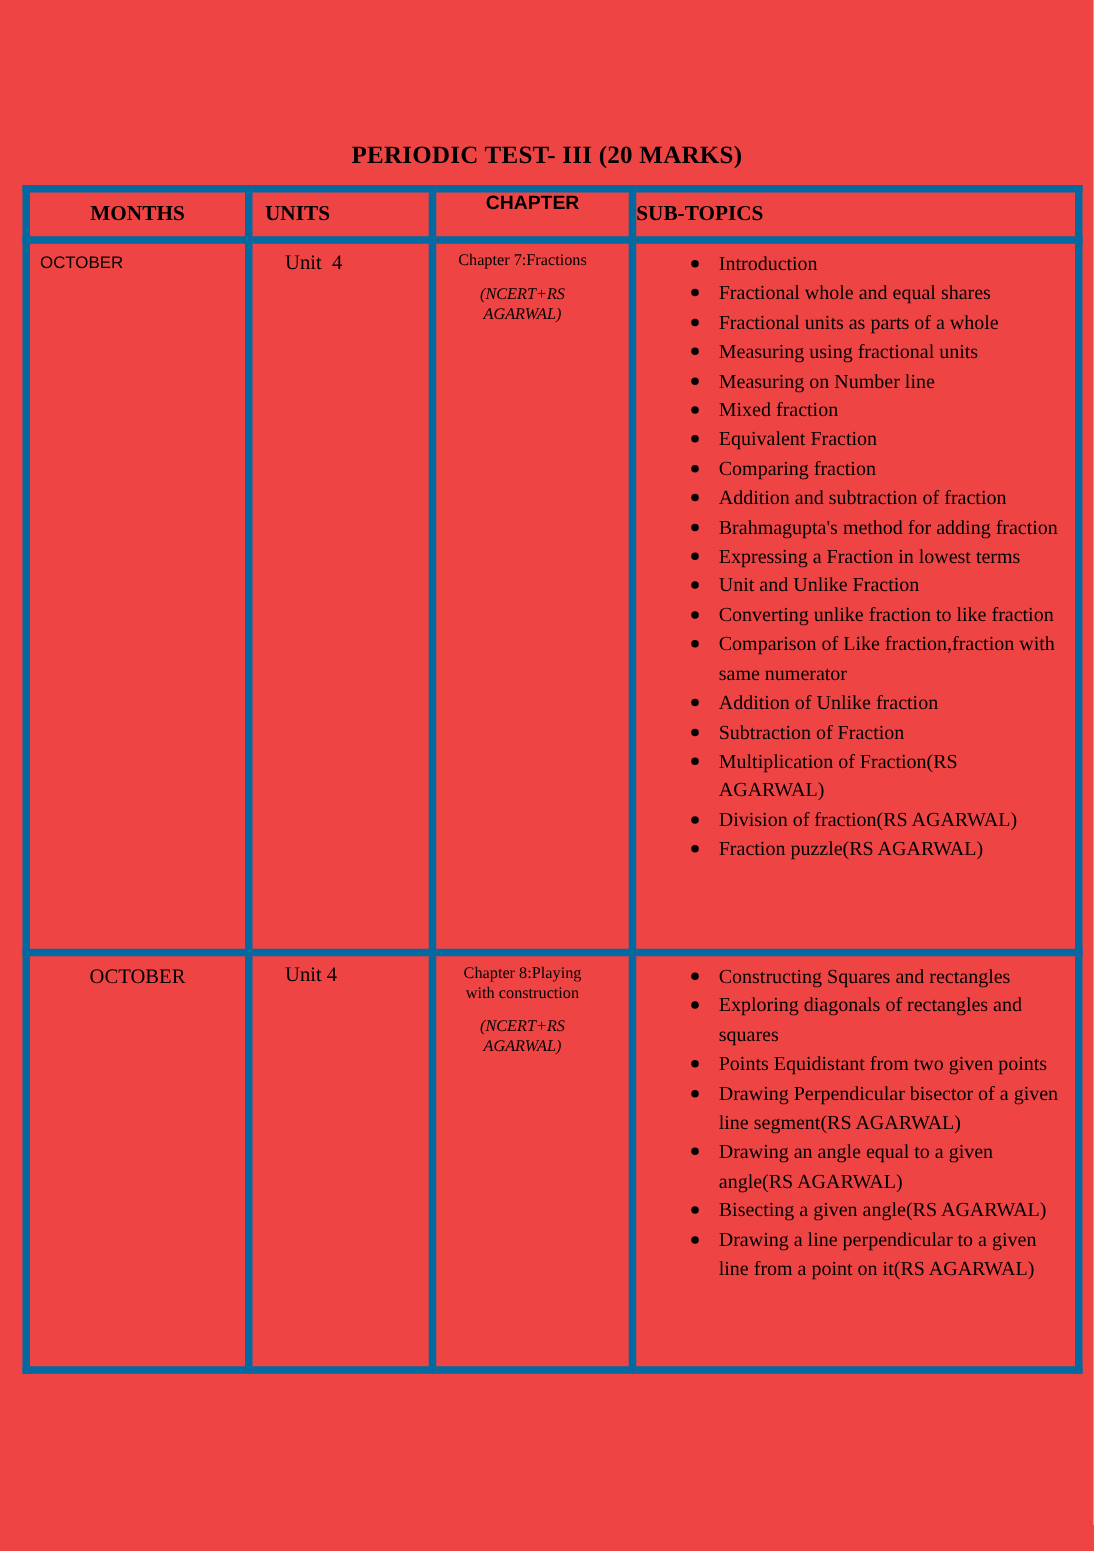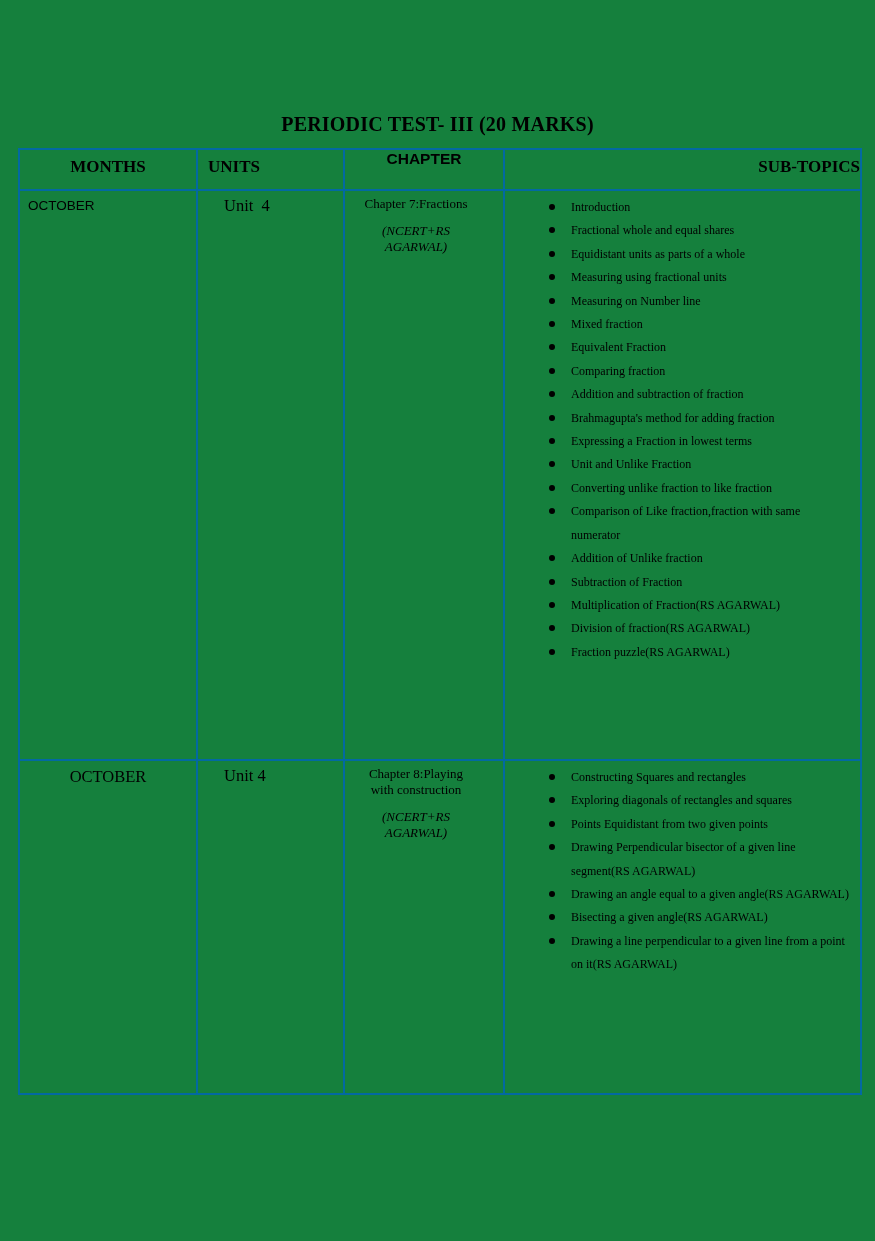--- a/index.html
+++ b/index.html
@@ -9,21 +9,21 @@
     width: 875px;
     height: 1241px;
     font-family: "Liberation Serif", serif;
     color: #000000;
     -webkit-font-smoothing: antialiased;
   }
   .page {
     position: relative;
     width: 875px;
     height: 1241px;
-    background: #15803d;
+    background: #ef4444;
     overflow: hidden;
   }
   .doc-title {
     margin-top: 113px;
     text-align: center;
     font-size: 20px;
     font-weight: bold;
     letter-spacing: 0.2px;
     line-height: 22px;
   }
@@ -32,42 +32,42 @@
     table-layout: fixed;
     width: 842px;
     margin: 13px 0 0 18px;
   }
   .schedule col.c-months   { width: 178px; }
   .schedule col.c-units    { width: 147px; }
   .schedule col.c-chapter  { width: 160px; }
   .schedule col.c-subtopics{ width: 357px; }
 
   .schedule th, .schedule td {
-    border: 2px solid #0369a1;
+    border: 6px solid #0369a1;
     vertical-align: top;
     padding: 0;
   }
   .schedule thead tr { height: 41px; }
   .schedule tr.row-1 { height: 570px; }
   .schedule tr.row-2 { height: 334px; }
 
   .schedule th {
     font-weight: bold;
     font-size: 17px;
     padding-top: 7px;
   }
   th.h-months    { text-align: center; }
   th.h-units     { text-align: left; padding-left: 10px; }
   th.h-chapter   {
     text-align: center;
     font-family: "Liberation Sans", sans-serif;
     font-size: 15.5px;
     padding-top: 0;
   }
-  th.h-subtopics { text-align: right; }
+  th.h-subtopics { text-align: left; }
 
   td.cell-month-1 {
     font-family: "Liberation Sans", sans-serif;
     font-size: 13.5px;
     text-align: left;
     padding: 7px 6px 0 8px;
   }
   td.cell-month-2 {
     font-size: 16.5px;
     text-align: center;
@@ -88,21 +88,21 @@
 
   td.cell-subtopics { padding: 5px 8px 0 8px; }
   ul.subtopics {
     list-style: none;
     margin: 0;
     padding: 0 0 0 36px;
   }
   ul.subtopics li {
     position: relative;
     padding-left: 22px;
-    font-size: 12px;
+    font-size: 16px;
     line-height: 23.4px;
   }
   ul.subtopics li::before {
     content: "";
     position: absolute;
     left: 0;
     top: 8px;
     width: 6px;
     height: 6px;
     border-radius: 50%;
@@ -136,21 +136,21 @@
         <td class="cell-month-1">OCTOBER</td>
         <td class="cell-unit">Unit  4</td>
         <td class="cell-chapter">
           <div class="chapter-title">Chapter 7:Fractions</div>
           <div class="chapter-books">(NCERT+RS AGARWAL)</div>
         </td>
         <td class="cell-subtopics">
           <ul class="subtopics">
               <li>Introduction</li>
               <li>Fractional whole and equal shares</li>
-              <li>Equidistant units as parts of a whole</li>
+              <li>Fractional units as parts of a whole</li>
               <li>Measuring using fractional units</li>
               <li>Measuring on Number line</li>
               <li>Mixed fraction</li>
               <li>Equivalent Fraction</li>
               <li>Comparing fraction</li>
               <li>Addition and subtraction of fraction</li>
               <li>Brahmagupta's method for adding fraction</li>
               <li>Expressing a Fraction in lowest terms</li>
               <li>Unit and Unlike Fraction</li>
               <li>Converting unlike fraction to like fraction</li>

